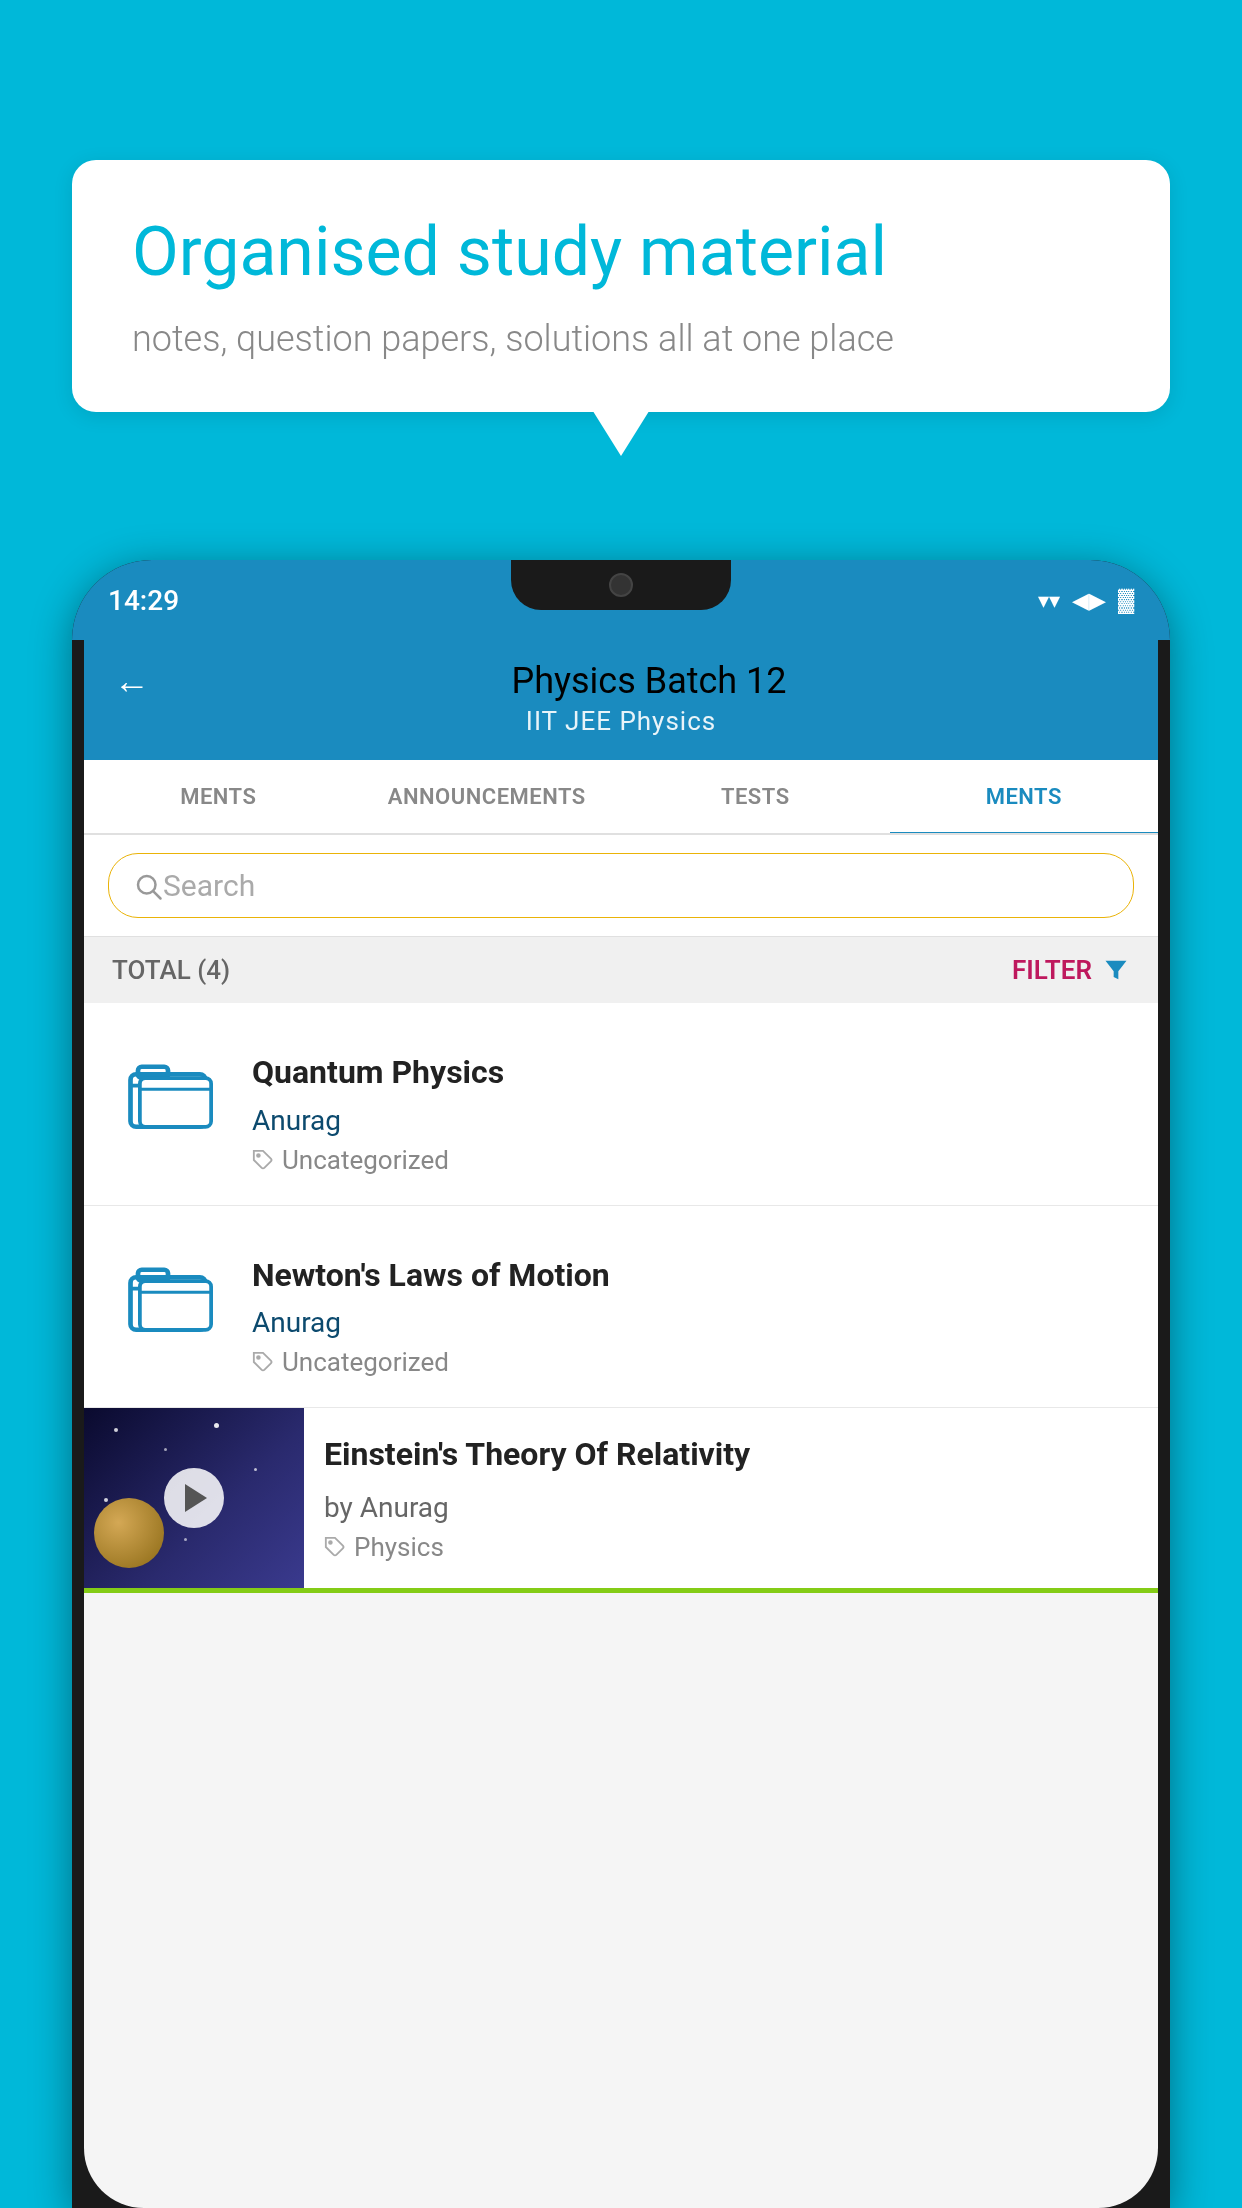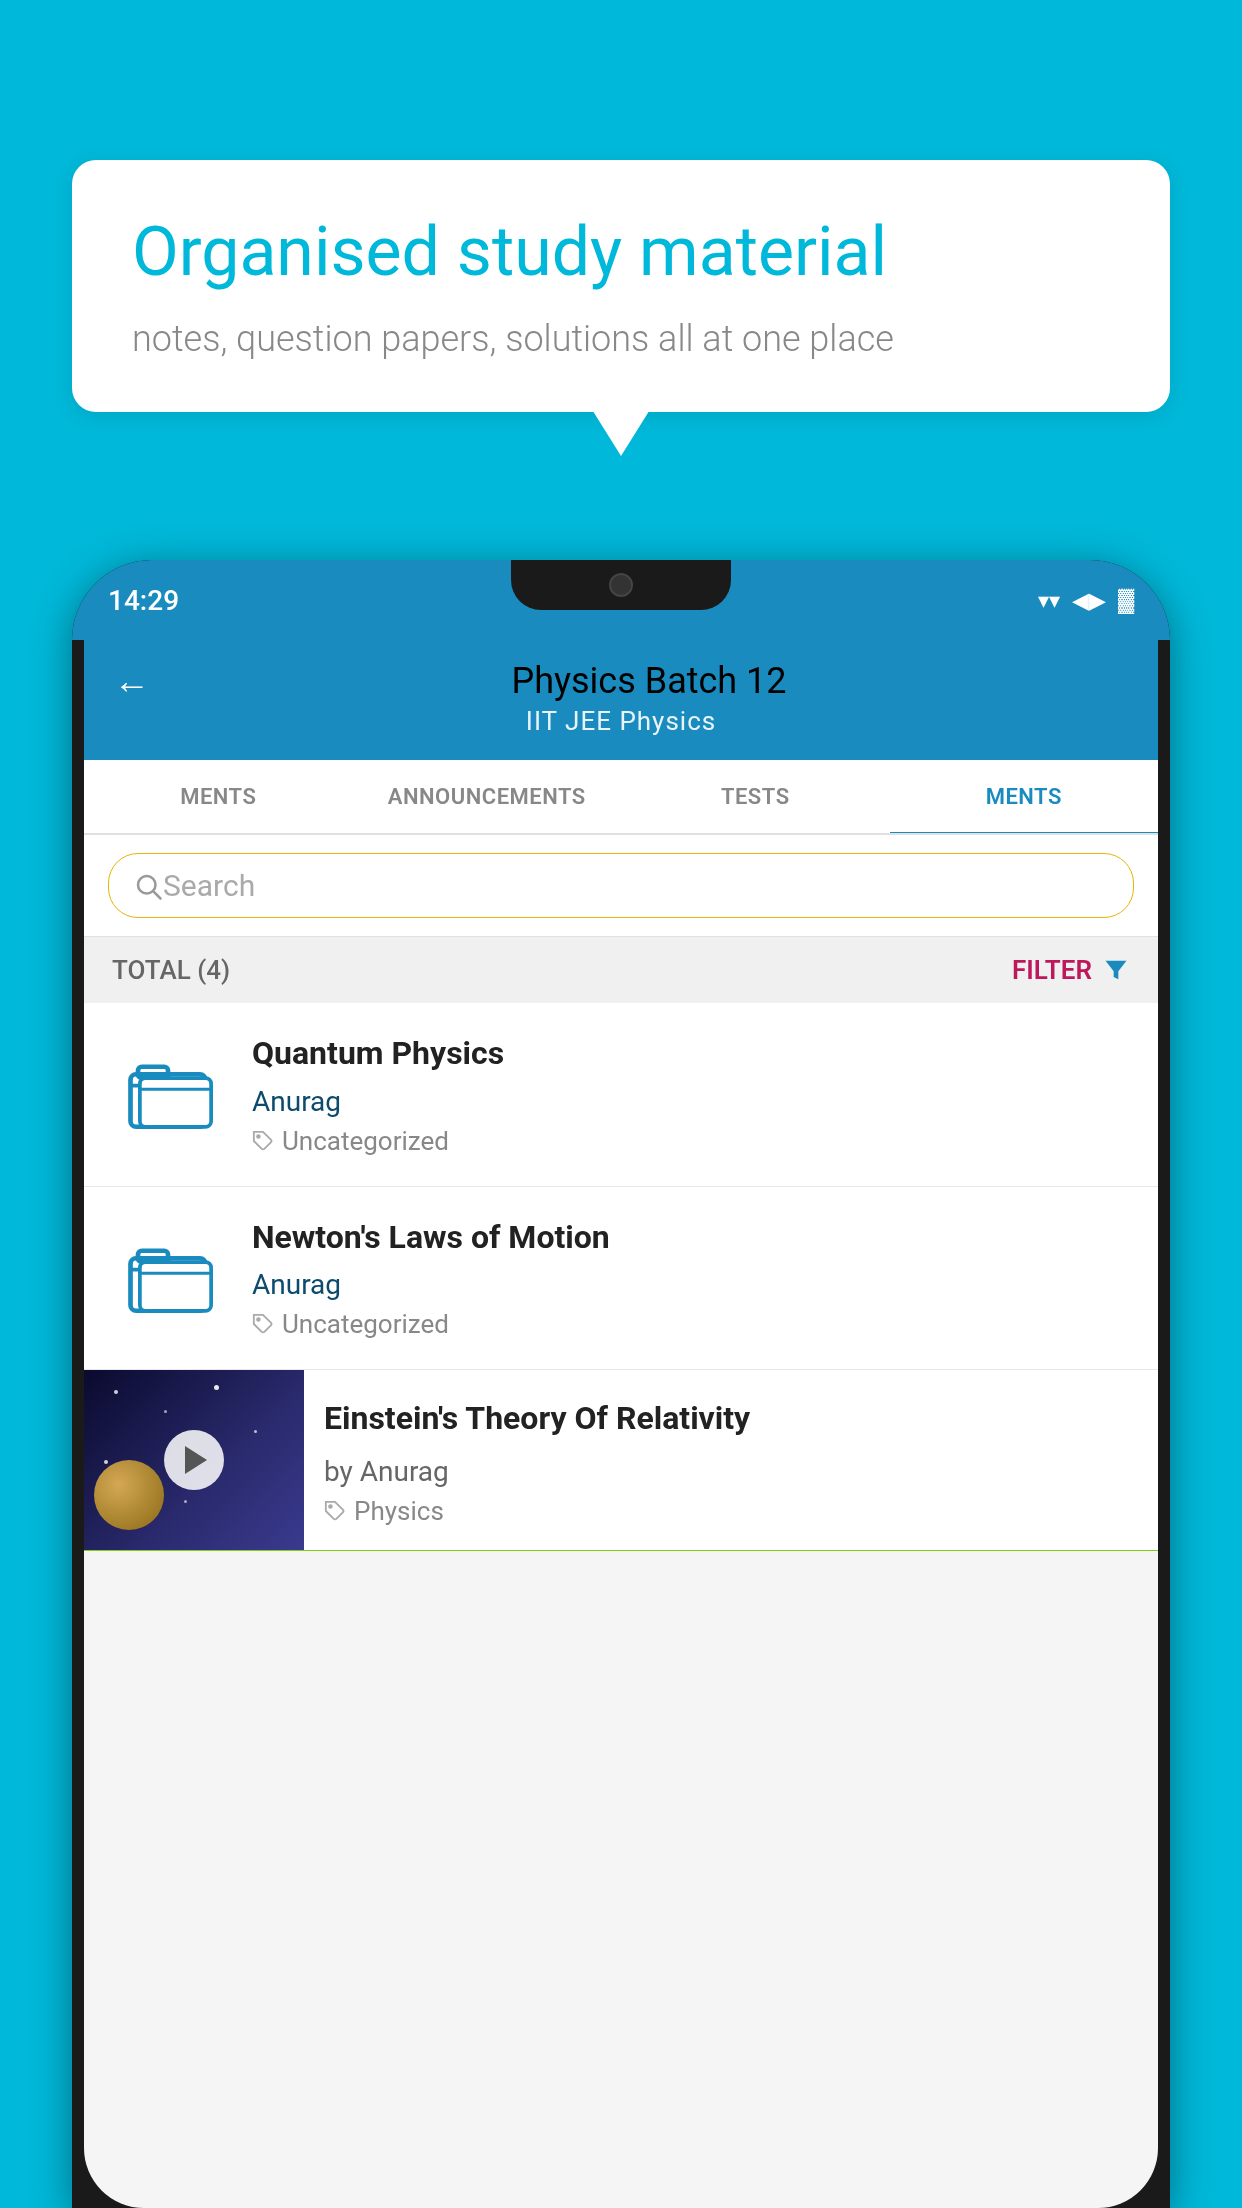--- a/index.html
+++ b/index.html
@@ -246,20 +246,21 @@
       height: 120px;
       margin-right: 24px;
       flex-shrink: 0;
       display: flex;
       align-items: center;
       justify-content: center;
     }
 
     .video-info {
       flex: 1;
+      margin-top: 19px;
     }
 
     .video-title {
       font-size: 32px;
       font-weight: 700;
       color: #222;
       margin-bottom: 10px;
       line-height: 1.3;
     }
 
@@ -273,23 +274,23 @@
       display: flex;
       align-items: center;
       gap: 8px;
       color: #888;
       font-size: 26px;
     }
 
     
     .video-item-with-thumb {
       display: flex;
-      align-items: flex-end;
+      align-items: center;
       padding: 0;
-      border-bottom: 1px solid #84cc16;
+      border-bottom: 5px solid #84cc16;
       background: white;
       cursor: pointer;
       overflow: hidden;
     }
 
     .video-thumb-img {
       width: 220px;
       height: 180px;
       background: linear-gradient(135deg, #0a0a2e 0%, #1a1a4e 30%, #2a2a6e 60%, #3a3a8e 100%);
       flex-shrink: 0;

